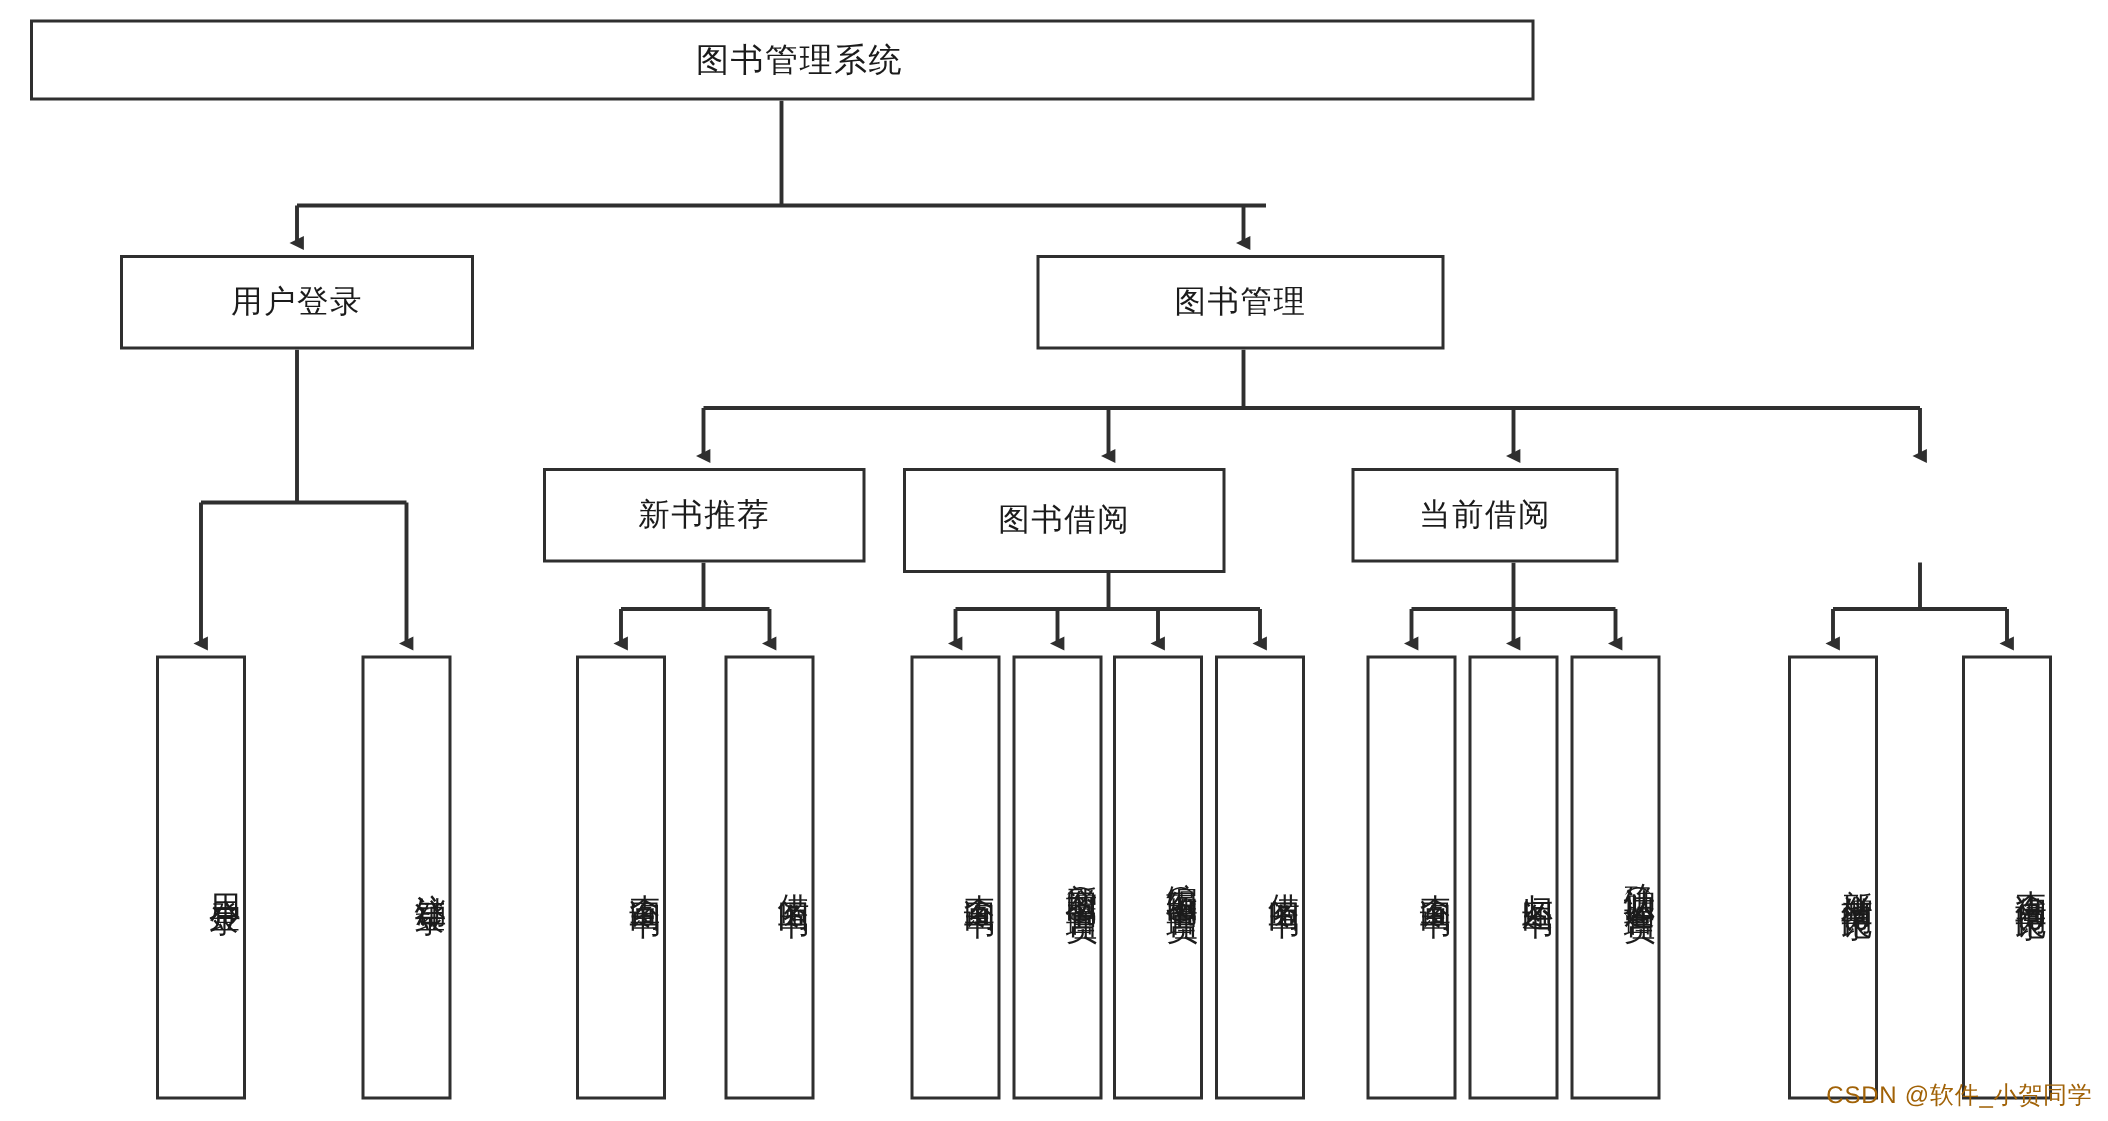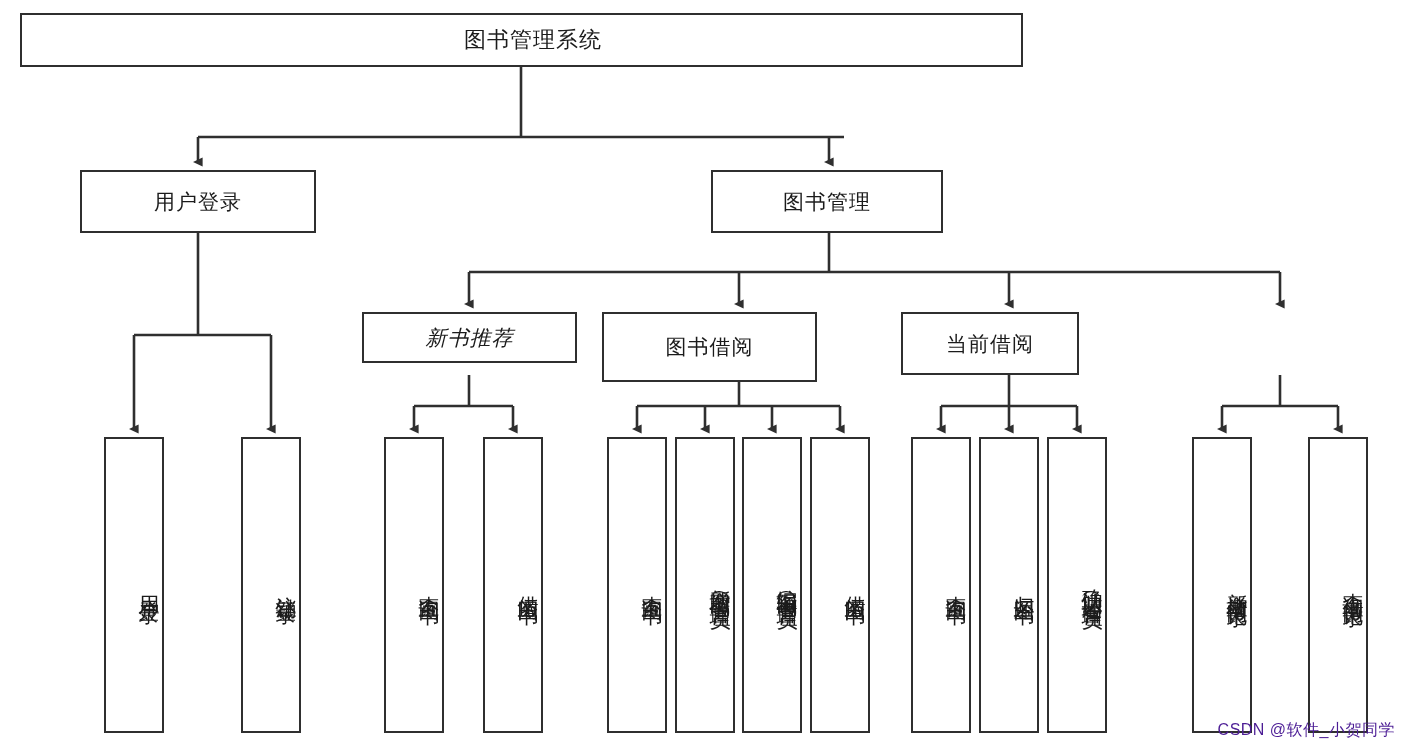--- a/index.html
+++ b/index.html
@@ -57,21 +57,21 @@
     display: block;
   }
   .node.root {
     font-size: 22px;
   }
   .watermark {
     position: absolute;
     right: 10px;
     bottom: 6px;
     font-size: 16px;
-    color: #4c1d95;
+    color: #a16207;
     letter-spacing: 0.5px;
     white-space: nowrap;
     user-select: none;
   }
 </style>
 </head>
 <body>
 
 <div id="canvas">
 
@@ -127,25 +127,25 @@
   </svg>
 
   <div class="node horizontal root" style="left:20px; top:13px; width:1003px; height:54px;padding-left:23px;">
     <span>图书管理系统</span>
   </div>
 
   <div class="node horizontal" style="left:80px; top:170px; width:236px; height:63px;">
     <span>用户登录</span>
   </div>
 
-  <div class="node horizontal" style="left:711px; top:170px; width:232px; height:63px;">
+  <div class="node horizontal" style="left:691px; top:170px; width:272px; height:63px;">
     <span>图书管理</span>
   </div>
 
-  <div class="node horizontal" style="left:362px; top:312px; width:215px; height:51px;font-style:italic;">
+  <div class="node horizontal" style="left:362px; top:312px; width:215px; height:63px;">
     <span>新书推荐</span>
   </div>
 
   <div class="node horizontal" style="left:602px; top:312px; width:215px; height:70px;">
     <span>图书借阅</span>
   </div>
 
   <div class="node horizontal" style="left:901px; top:312px; width:178px; height:63px;">
     <span>当前借阅</span>
   </div>

